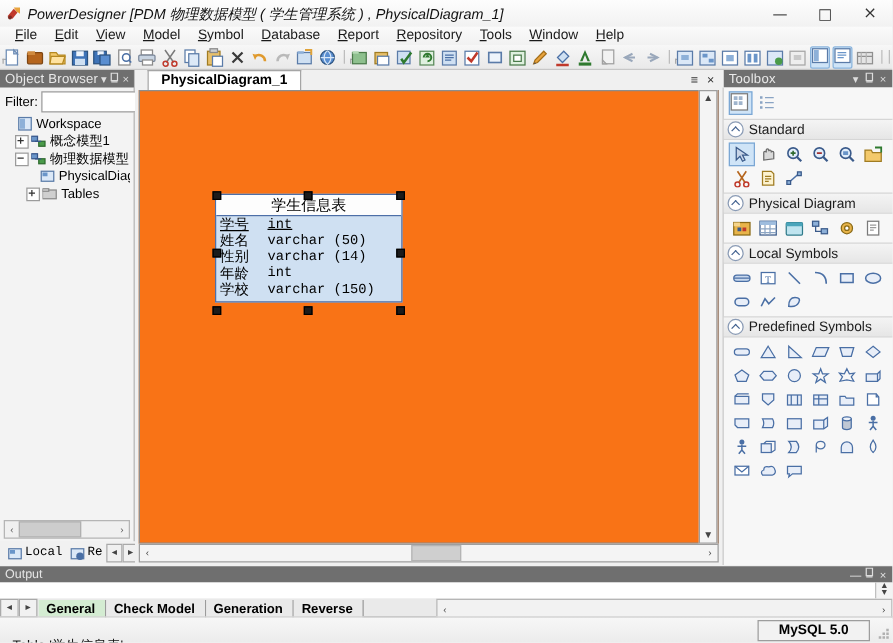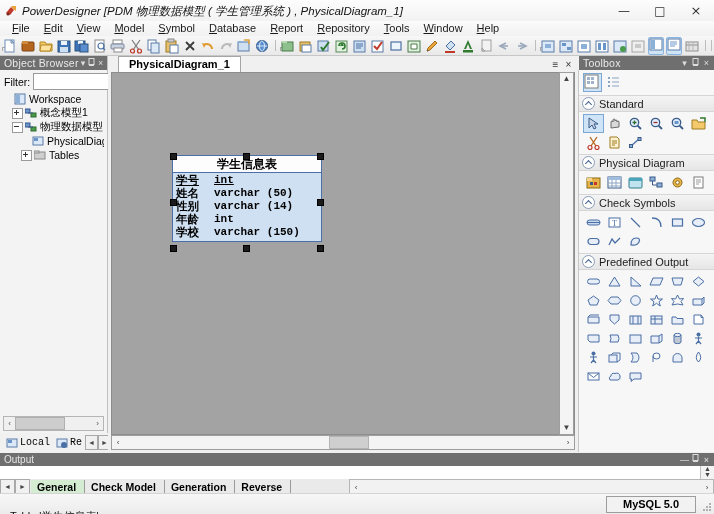--- a/index.html
+++ b/index.html
@@ -77,21 +77,21 @@
   
   .diagram-wrap{position:absolute;left:108px;top:56px;width:469px;height:396px;
     background:#f0f0f0;}
   .dtabs{height:16px;position:relative;background:#f0f0f0;}
   .dtab{position:absolute;left:10px;top:0;height:16px;padding:0 10px;
     background:#fff;border:1px solid #a5a5a5;border-bottom:none;
     font-size:11px;font-weight:bold;line-height:15px;}
   .dtab-ctrl{position:absolute;right:2px;top:0;height:16px;display:flex;align-items:center;}
   .dtab-ctrl span{width:13px;text-align:center;font-size:10px;color:#333;}
   .canvas-frame{position:absolute;left:3px;top:16px;width:462px;height:361px;
-    background:#a3a3a3;border:1px solid #8d8d8d;overflow:hidden;font-weight:bold;}
+    background:#f97316;border:1px solid #8d8d8d;overflow:hidden;}
   .vscroll{position:absolute;right:3px;top:16px;width:13px;height:361px;
     background:#f4f4f4;border:1px solid #9e9e9e;}
   .vscroll .a{height:12px;text-align:center;font-size:8px;color:#444;line-height:12px;}
   .vscroll .a.bot{position:absolute;bottom:0;width:13px;}
   .hscroll{position:absolute;left:3px;bottom:2px;width:462px;height:13px;
     background:#f4f4f4;border:1px solid #9e9e9e;display:flex;align-items:center;}
   .hscroll .a{width:12px;text-align:center;font-size:8px;color:#444;}
   .hscroll .hthumb{height:11px;background:#cfcfcf;border:1px solid #b4b4b4;width:38px;
     margin-left:205px;}
 
@@ -672,21 +672,21 @@
             </div>
             <div class="ibx">
               <svg width="15" height="15" viewBox="0 0 15 15">
                 <rect x="3" y="2" width="9" height="11" fill="#fff" stroke="#7a7a7a"></rect>
                 <path d="M5 5h5M5 7h5M5 9h3" stroke="#9a9a9a"></path>
               </svg>
             </div>
           </div>
           <div class="grp-hdr">
             <span class="chev"></span>
-            <span class="gl">Check Symbols</span>
+            <span class="gl">Local Symbols</span>
           </div>
           <div class="icons">
             <div class="ibx">
               <svg width="15" height="15" viewBox="0 0 15 15">
                 <rect x="1" y="5" width="13" height="5" rx="2.5" fill="#c9d9ee" stroke="#4a6fa5"></rect>
                 <path d="M1 7.5h13" stroke="#4a6fa5"></path>
               </svg>
             </div>
             <div class="ibx">
               <svg width="15" height="15" viewBox="0 0 15 15">
@@ -725,21 +725,21 @@
               </svg>
             </div>
             <div class="ibx">
               <svg width="15" height="15" viewBox="0 0 15 15">
                 <path d="M3 11 Q3 4 8 4 Q13 4 11 8 Q9 12 3 11 Z" fill="#e8eef8" stroke="#4a6fa5" stroke-width="1.2"></path>
               </svg>
             </div>
           </div>
           <div class="grp-hdr">
             <span class="chev"></span>
-            <span class="gl">Predefined Output</span>
+            <span class="gl">Predefined Symbols</span>
           </div>
           <div class="icons">
             <div class="ibx">
               <svg width="15" height="15" viewBox="0 0 15 15">
                 <rect x="1.5" y="5" width="12" height="5" rx="2.5" fill="#e8eef8" stroke="#4a6fa5"></rect>
               </svg>
             </div>
             <div class="ibx">
               <svg width="15" height="15" viewBox="0 0 15 15">
                 <path d="M7.5 3 L13 12 L2 12 Z" fill="#e8eef8" stroke="#4a6fa5"></path>

